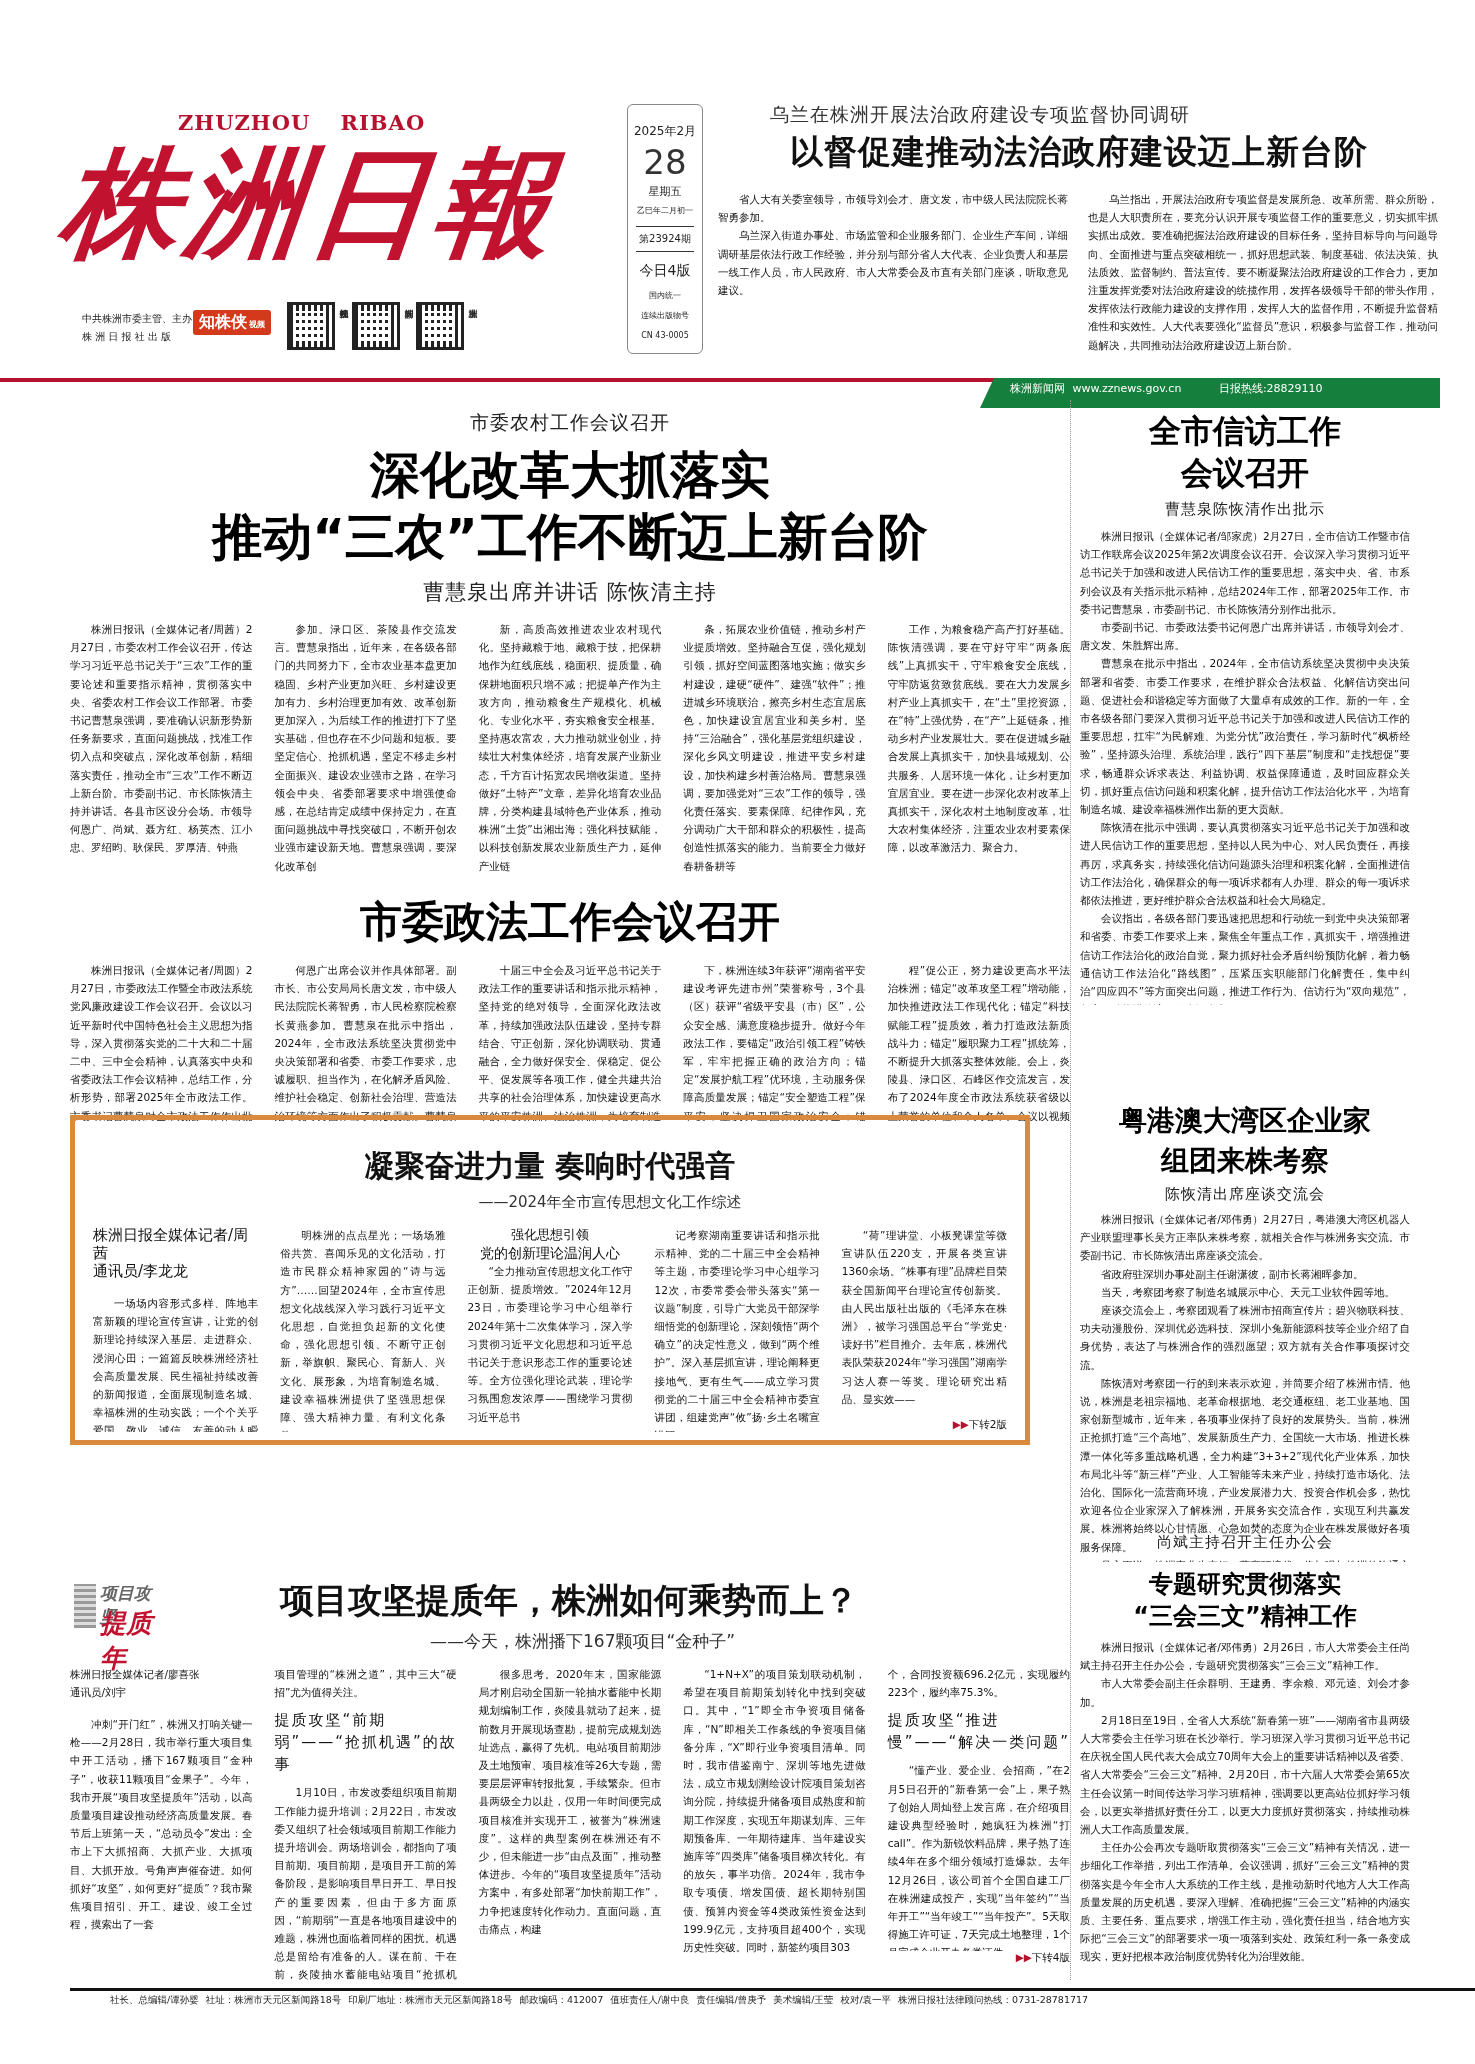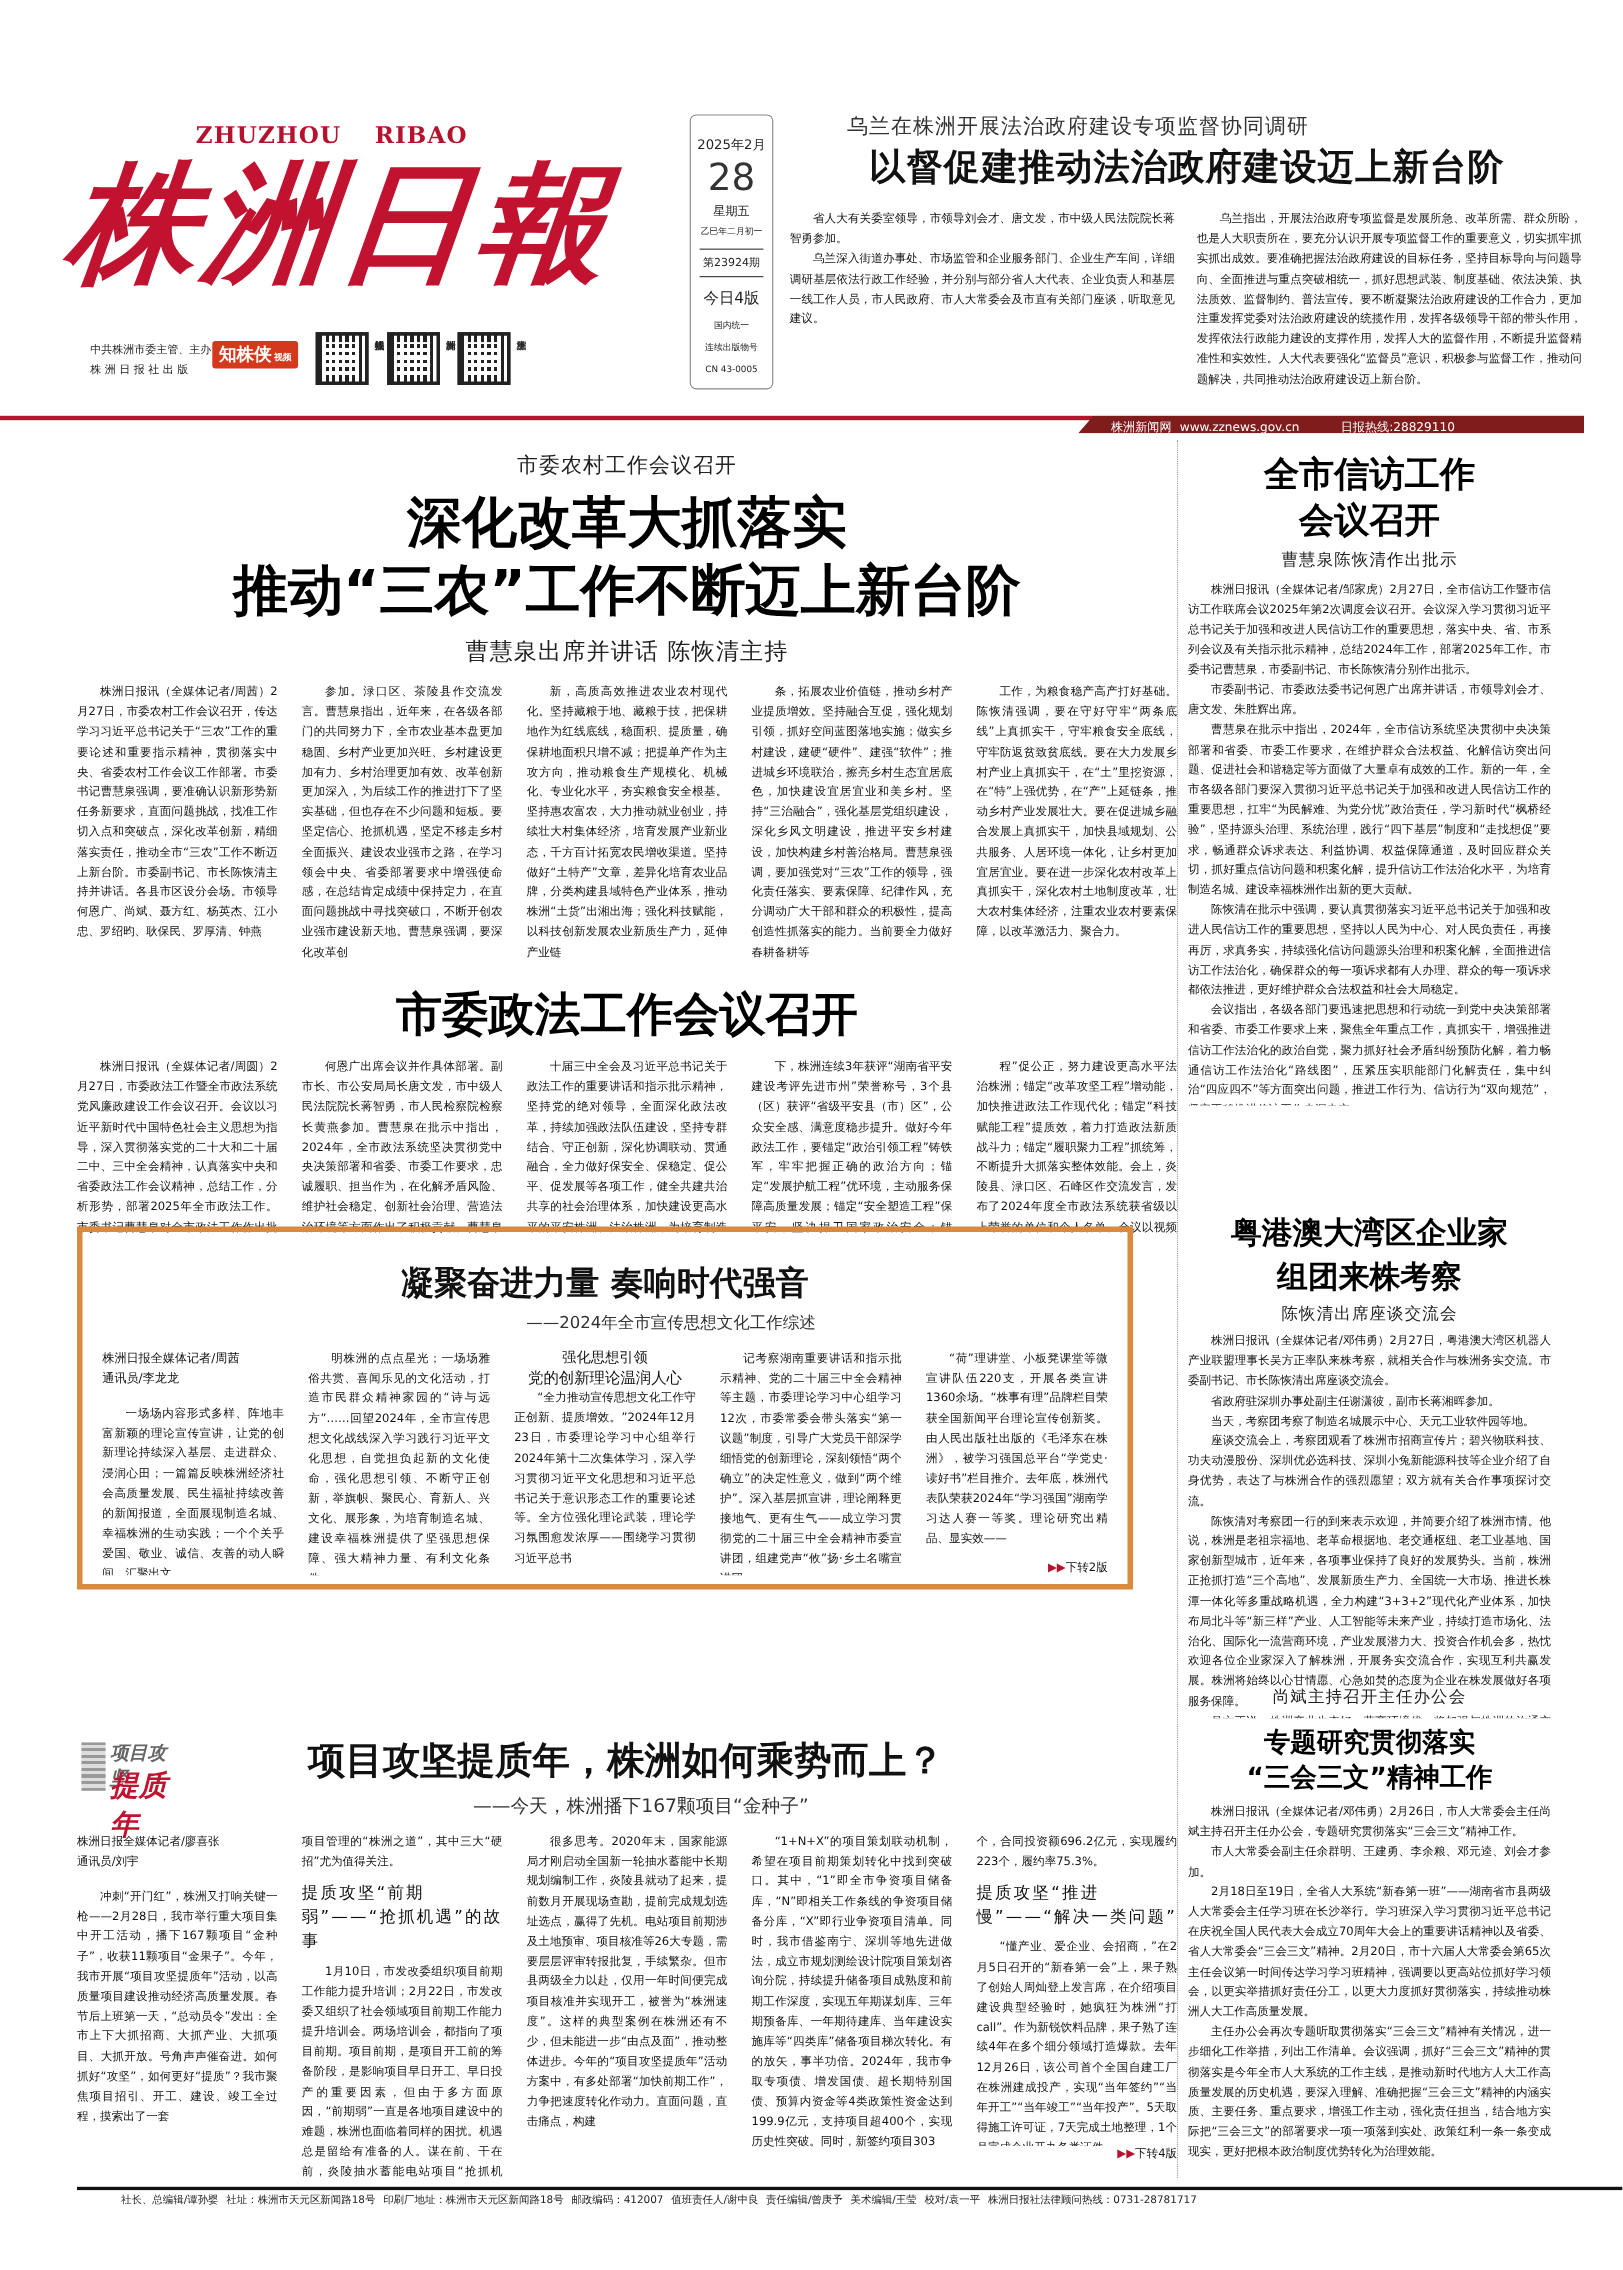--- a/index.html
+++ b/index.html
@@ -15,21 +15,21 @@
 .qr-lbl{font-size:9px;writing-mode:vertical-rl;position:absolute;color:#222;line-height:11px}
 .datebox{left:627px;top:104px;width:76px;height:250px;border:1px solid #888;border-radius:6px;text-align:center;font-size:11px;color:#222}
 .datebox .yr{margin-top:18px;font-size:12px}
 .datebox .day{font-size:34px;font-weight:normal;line-height:44px;color:#333}
 .datebox .sep{border-top:1px solid #333;margin:10px 8px 0}
 .datebox .pg{font-size:14px;margin-top:10px}
 .top-kicker{left:770px;top:102px;font-size:19px;color:#333;letter-spacing:1px}
 .top-title{left:790px;top:130px;font-size:33px;font-weight:bold;letter-spacing:1px}
 .col-text{font-size:10.5px;line-height:18.2px;color:#111;text-align:justify;text-indent:2em}
 .redbar{left:0;top:378px;width:1440px;height:4px;background:#b5122e}
-.redtab{left:980px;top:378px;width:460px;height:16px;background:#7f1d1d;clip-path:polygon(14px 0,100% 0,100% 100%,0 100%);color:#fff;font-size:11px;line-height:22px;padding-left:30px;word-spacing:4px}
+.redtab{left:980px;top:378px;width:460px;height:30px;background:#15803d;clip-path:polygon(14px 0,100% 0,100% 100%,0 100%);color:#fff;font-size:11px;line-height:22px;padding-left:30px;word-spacing:4px}
 .h-kicker{font-size:19px;color:#222;text-align:center;letter-spacing:1px}
 .h-big{font-weight:bold;text-align:center;color:#000}
 .h-sub{font-size:21px;color:#222;text-align:center;letter-spacing:1px}
 .cols{display:flex;gap:22px}
 .cols > div{flex:1}
 .feature-box{left:70px;top:1115px;width:960px;height:330px;border:5px solid #d98a3e}
 .foot-rule{left:70px;top:1988px;width:1405px;height:3px;background:#111}
 .footer{left:110px;top:1994px;font-size:9.5px;color:#222;word-spacing:4px}
 .arrow{color:#b5122e}
 .tag-badge{left:74px;top:1578px;width:92px;height:90px}
@@ -108,21 +108,21 @@
     <div class="col-text">下，株洲连续3年获评“湖南省平安建设考评先进市州”荣誉称号，3个县（区）获评“省级平安县（市）区”，公众安全感、满意度稳步提升。做好今年政法工作，要锚定“政治引领工程”铸铁军，牢牢把握正确的政治方向；锚定“发展护航工程”优环境，主动服务保障高质量发展；锚定“安全塑造工程”保平安，坚决捍卫国家政治安全；锚定“稳定托底工程”防风险，切实维护社会大局稳定；锚定“法治保障工</div>
     <div class="col-text">程”促公正，努力建设更高水平法治株洲；锚定“改革攻坚工程”增动能，加快推进政法工作现代化；锚定“科技赋能工程”提质效，着力打造政法新质战斗力；锚定“履职聚力工程”抓统筹，不断提升大抓落实整体效能。会上，炎陵县、渌口区、石峰区作交流发言，发布了2024年度全市政法系统获省级以上荣誉的单位和个人名单。会议以视频形式开到各县市区。</div>
   </div>
 </div>
 
 <div class="abs feature-box">
   <div style="text-align:center;font-family:'DejaVu Serif',serif;font-weight:bold;font-size:30px;margin-top:26px">凝聚奋进力量  奏响时代强音</div>
   <div style="text-align:center;font-size:15px;color:#333;margin-top:6px;padding-left:120px">——2024年全市宣传思想文化工作综述</div>
   <div class="cols" style="padding:14px 18px 0;height:220px;overflow:hidden">
     <div>
-      <div style="font-size:11px;line-height:18px">
+      <div style="font-size:15px;line-height:18px">
         <div>株洲日报全媒体记者/周茜</div>
         <div>通讯员/李龙龙</div>
       </div>
       <div class="col-text" style="margin-top:14px">一场场内容形式多样、阵地丰富新颖的理论宣传宣讲，让党的创新理论持续深入基层、走进群众、浸润心田；一篇篇反映株洲经济社会高质量发展、民生福祉持续改善的新闻报道，全面展现制造名城、幸福株洲的生动实践；一个个关乎爱国、敬业、诚信、友善的动人瞬间，汇聚出文</div>
     </div>
     <div class="col-text">明株洲的点点星光；一场场雅俗共赏、喜闻乐见的文化活动，打造市民群众精神家园的“诗与远方”……回望2024年，全市宣传思想文化战线深入学习践行习近平文化思想，自觉担负起新的文化使命，强化思想引领、不断守正创新，举旗帜、聚民心、育新人、兴文化、展形象，为培育制造名城、建设幸福株洲提供了坚强思想保障、强大精神力量、有利文化条件。</div>
     <div>
       <div style="text-align:center;font-size:13px;line-height:18px">
         <div>强化思想引领</div>
         <div style="font-size:14px">党的创新理论温润人心</div>

